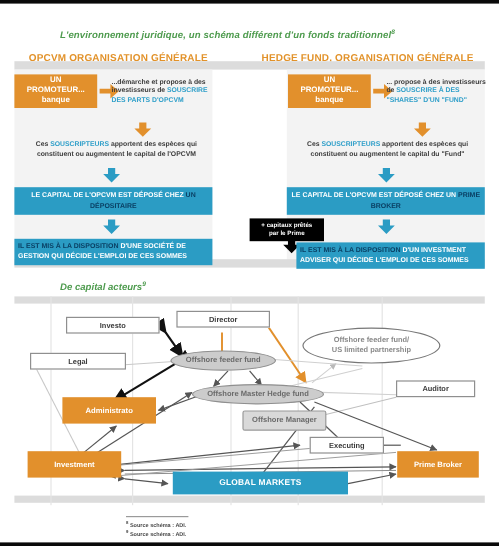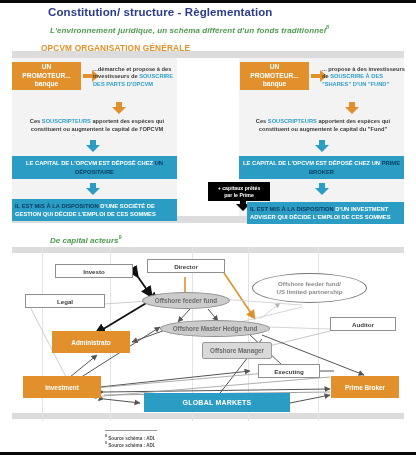--- a/index.html
+++ b/index.html
@@ -28,21 +28,21 @@
     letter-spacing:.1px;
   }
   .slide-subtitle sup{font-size:5.5px;}
 
   
   .col-head{
     position:absolute;top:40px;
     font-size:8.3px;font-weight:bold;color:#e2922a;
     letter-spacing:.15px;white-space:nowrap;
   }
-  .col-head.left{left:41px;}
+  .col-head.left{left:24px;}
   .col-head.right{left:218px;}
 
   
   .band{
     position:absolute;background:#dcdcdc;
   }
   .band.top-strip{left:12px;top:48px;width:392px;height:7px;}
   .band.l{left:12px;top:55px;width:165px;height:164px;background:#f3f3f3;}
   .band.r{left:239px;top:55px;width:165px;height:164px;background:#f3f3f3;}
   .band.mid-strip{left:12px;top:213px;width:392px;height:7px;}
@@ -156,26 +156,26 @@
   .fn1{top:431px;}
   .fn2{top:438px;}
 
   svg{overflow:visible;}
 </style>
 </head>
 <body>
 
 <div class="page">
 
-  <div class="slide-title">Constitution/ structure - Règlementation</div>
   <div class="slide-subtitle">
     <span>L'environnement juridique, un schéma différent d'un fonds traditionnel</span><sup>8</sup>
   </div>
 
   <div class="col-head left">OPCVM ORGANISATION GÉNÉRALE</div>
+  <div class="col-head right">HEDGE FUND, ORGANISATION GÉNÉRALE</div>
 
   <div class="band top-strip"></div>
   <div class="band l"></div>
   <div class="band r"></div>
   <div class="band mid-strip"></div>
 
   <div class="promoter left">
     <span>UN</span>
     <span>PROMOTEUR...</span>
     <span class="b">banque</span>

